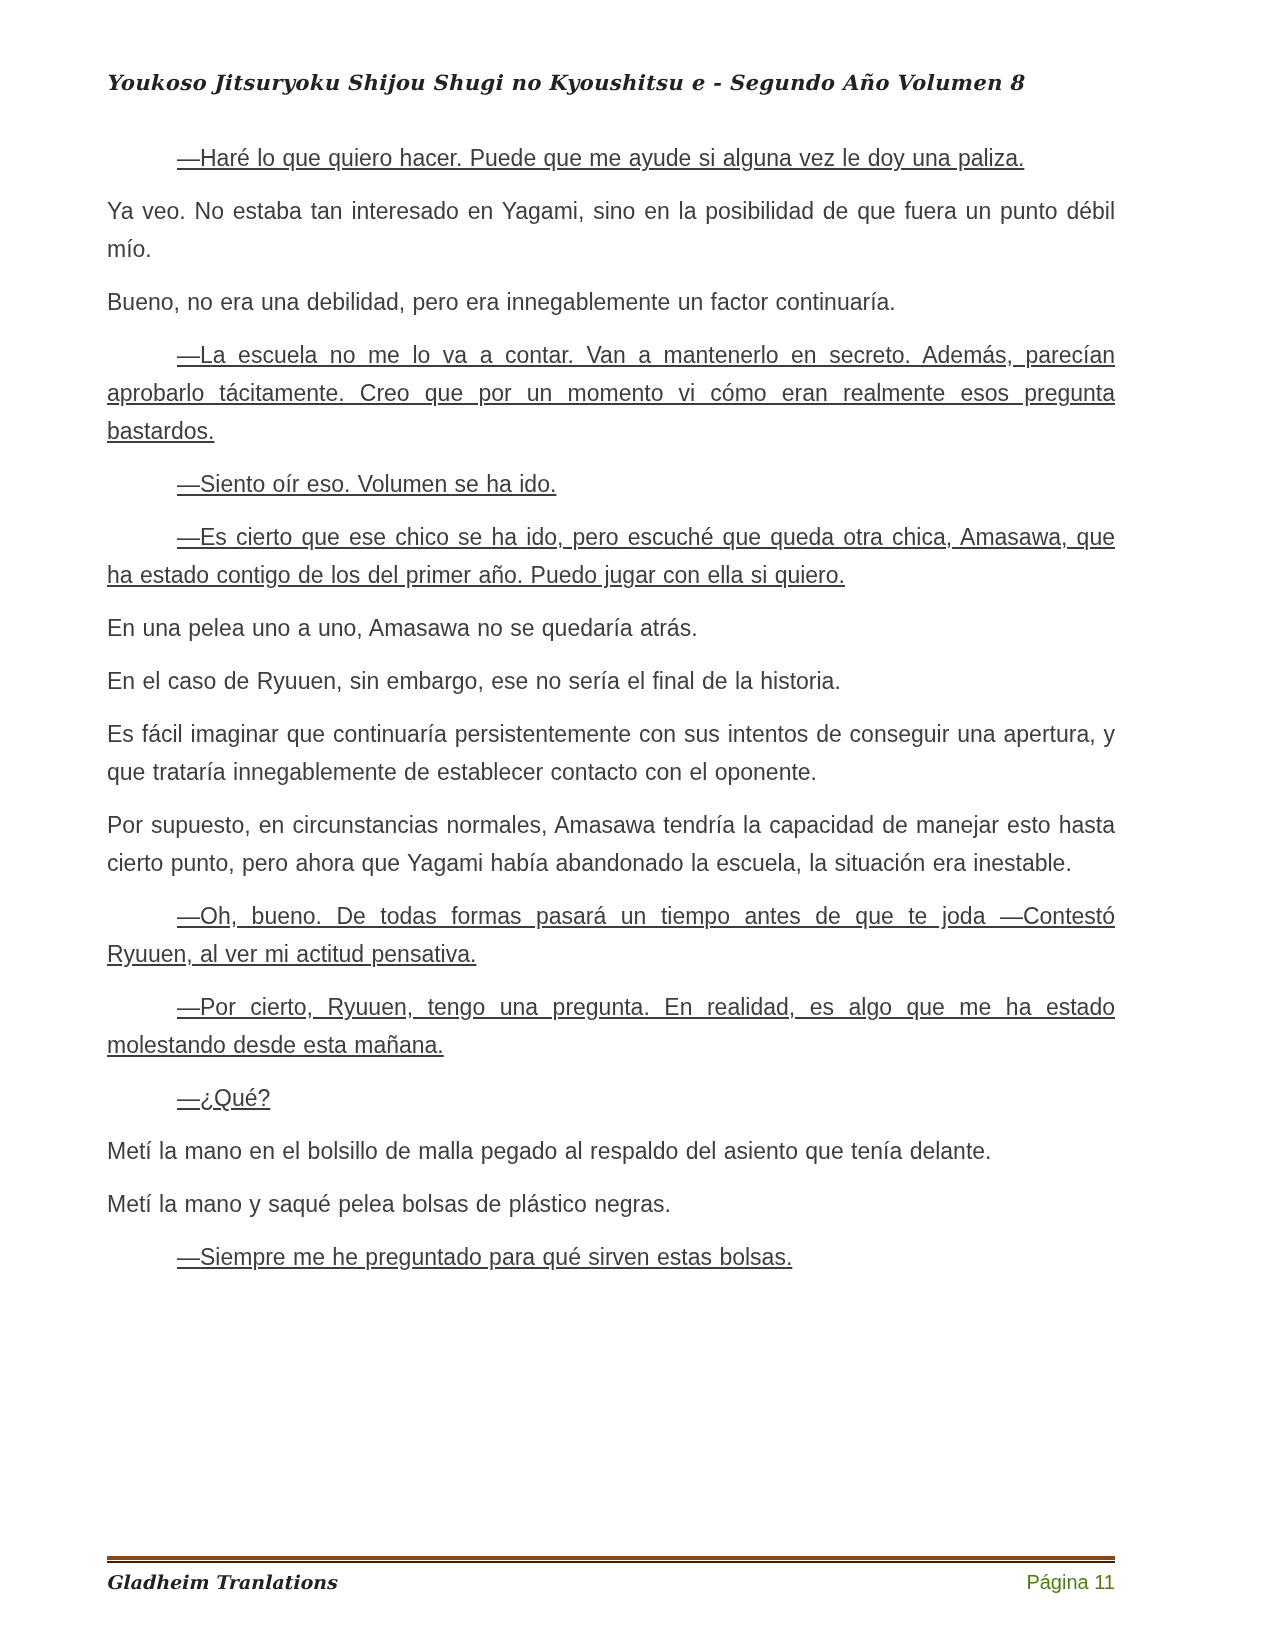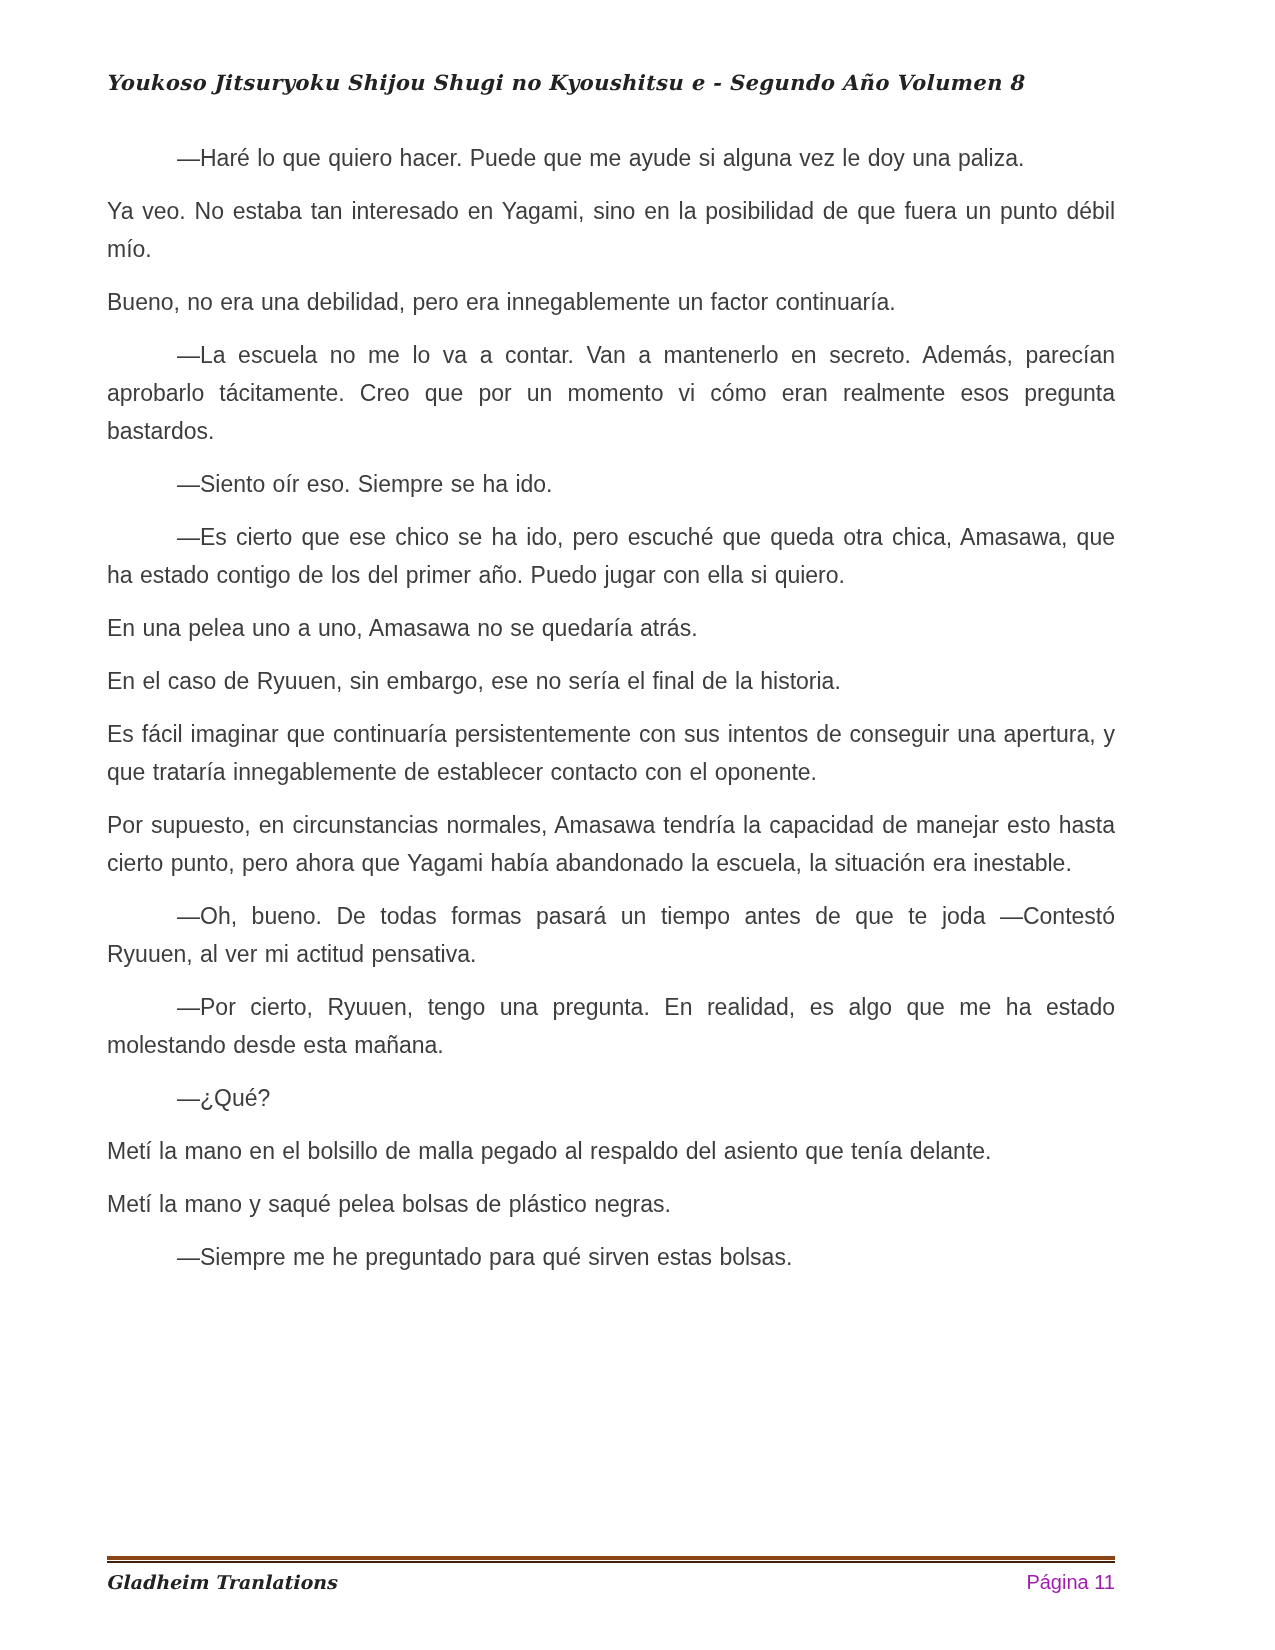--- a/index.html
+++ b/index.html
@@ -34,20 +34,21 @@
   .doc-body p.para {
     font-size: 23px;
     line-height: 38px;
     margin: 0 0 15px 0;
     text-align: justify;
     color: #3d3d3d;
     word-spacing: 1px;
   }
   .doc-body p.para.indent {
     text-indent: 70px;
+    text-decoration: underline;
   }
   .doc-footer {
     position: absolute;
     left: 107px;
     right: 160px;
     top: 1556px;
   }
   .footer-rule-thick {
     height: 4px;
     background: #8a4517;
@@ -67,36 +68,36 @@
     font-family: "DejaVu Serif", serif;
     font-style: italic;
     font-weight: bold;
     font-size: 19px;
     color: #222222;
     transform: skewX(-2deg);
     transform-origin: left bottom;
   }
   .footer-right {
     font-size: 20px;
-    color: #a21caf;
+    color: #4d7c0f;
   }
 </style>
 </head>
 <body>
 
 <div class="page">
 
   <div class="doc-header">Youkoso Jitsuryoku Shijou Shugi no Kyoushitsu e - Segundo Año Volumen 8</div>
 
   <div class="doc-body">
       <p class="para indent">—Haré lo que quiero hacer. Puede que me ayude si alguna vez le doy una paliza.</p>
       <p class="para">Ya veo. No estaba tan interesado en Yagami, sino en la posibilidad de que fuera un punto débil mío.</p>
       <p class="para">Bueno, no era una debilidad, pero era innegablemente un factor continuaría.</p>
       <p class="para indent">—La escuela no me lo va a contar. Van a mantenerlo en secreto. Además, parecían aprobarlo tácitamente. Creo que por un momento vi cómo eran realmente esos pregunta bastardos.</p>
-      <p class="para indent">—Siento oír eso. Siempre se ha ido.</p>
+      <p class="para indent">—Siento oír eso. Volumen se ha ido.</p>
       <p class="para indent">—Es cierto que ese chico se ha ido, pero escuché que queda otra chica, Amasawa, que ha estado contigo de los del primer año. Puedo jugar con ella si quiero.</p>
       <p class="para">En una pelea uno a uno, Amasawa no se quedaría atrás.</p>
       <p class="para">En el caso de Ryuuen, sin embargo, ese no sería el final de la historia.</p>
       <p class="para">Es fácil imaginar que continuaría persistentemente con sus intentos de conseguir una apertura, y que trataría innegablemente de establecer contacto con el oponente.</p>
       <p class="para">Por supuesto, en circunstancias normales, Amasawa tendría la capacidad de manejar esto hasta cierto punto, pero ahora que Yagami había abandonado la escuela, la situación era inestable.</p>
       <p class="para indent">—Oh, bueno. De todas formas pasará un tiempo antes de que te joda —Contestó Ryuuen, al ver mi actitud pensativa.</p>
       <p class="para indent">—Por cierto, Ryuuen, tengo una pregunta. En realidad, es algo que me ha estado molestando desde esta mañana.</p>
       <p class="para indent">—¿Qué?</p>
       <p class="para">Metí la mano en el bolsillo de malla pegado al respaldo del asiento que tenía delante.</p>
       <p class="para">Metí la mano y saqué pelea bolsas de plástico negras.</p>

